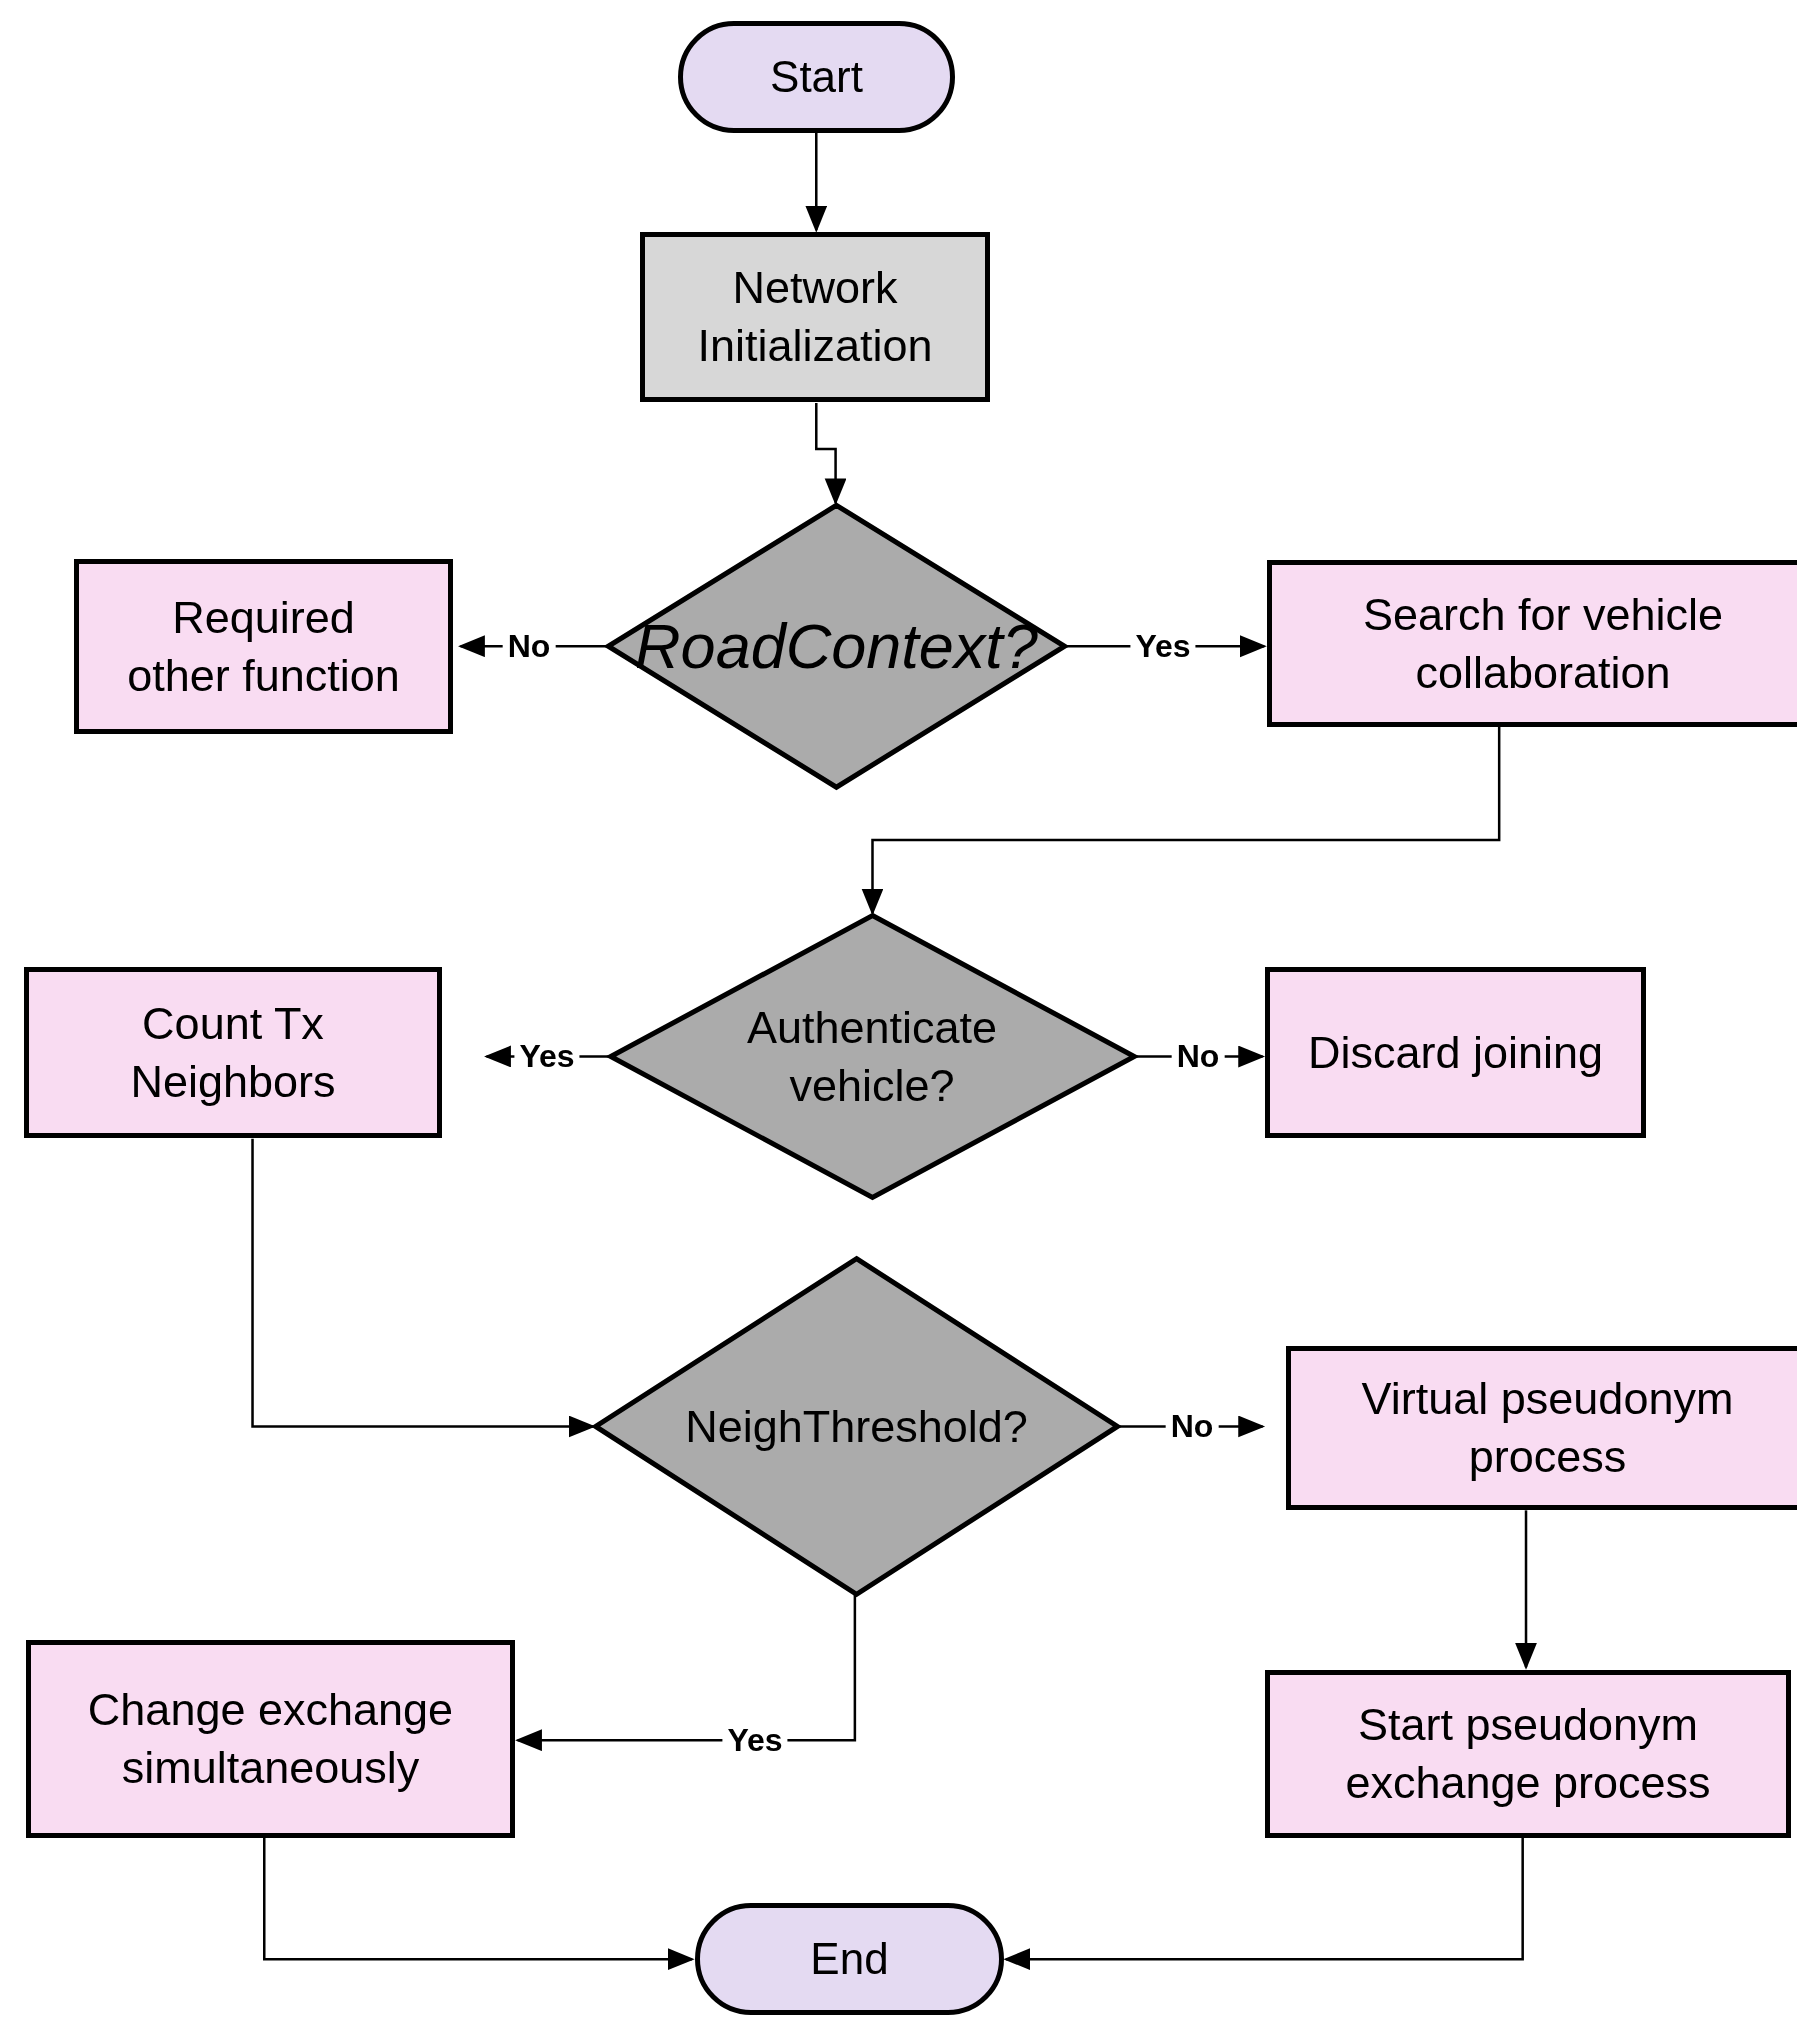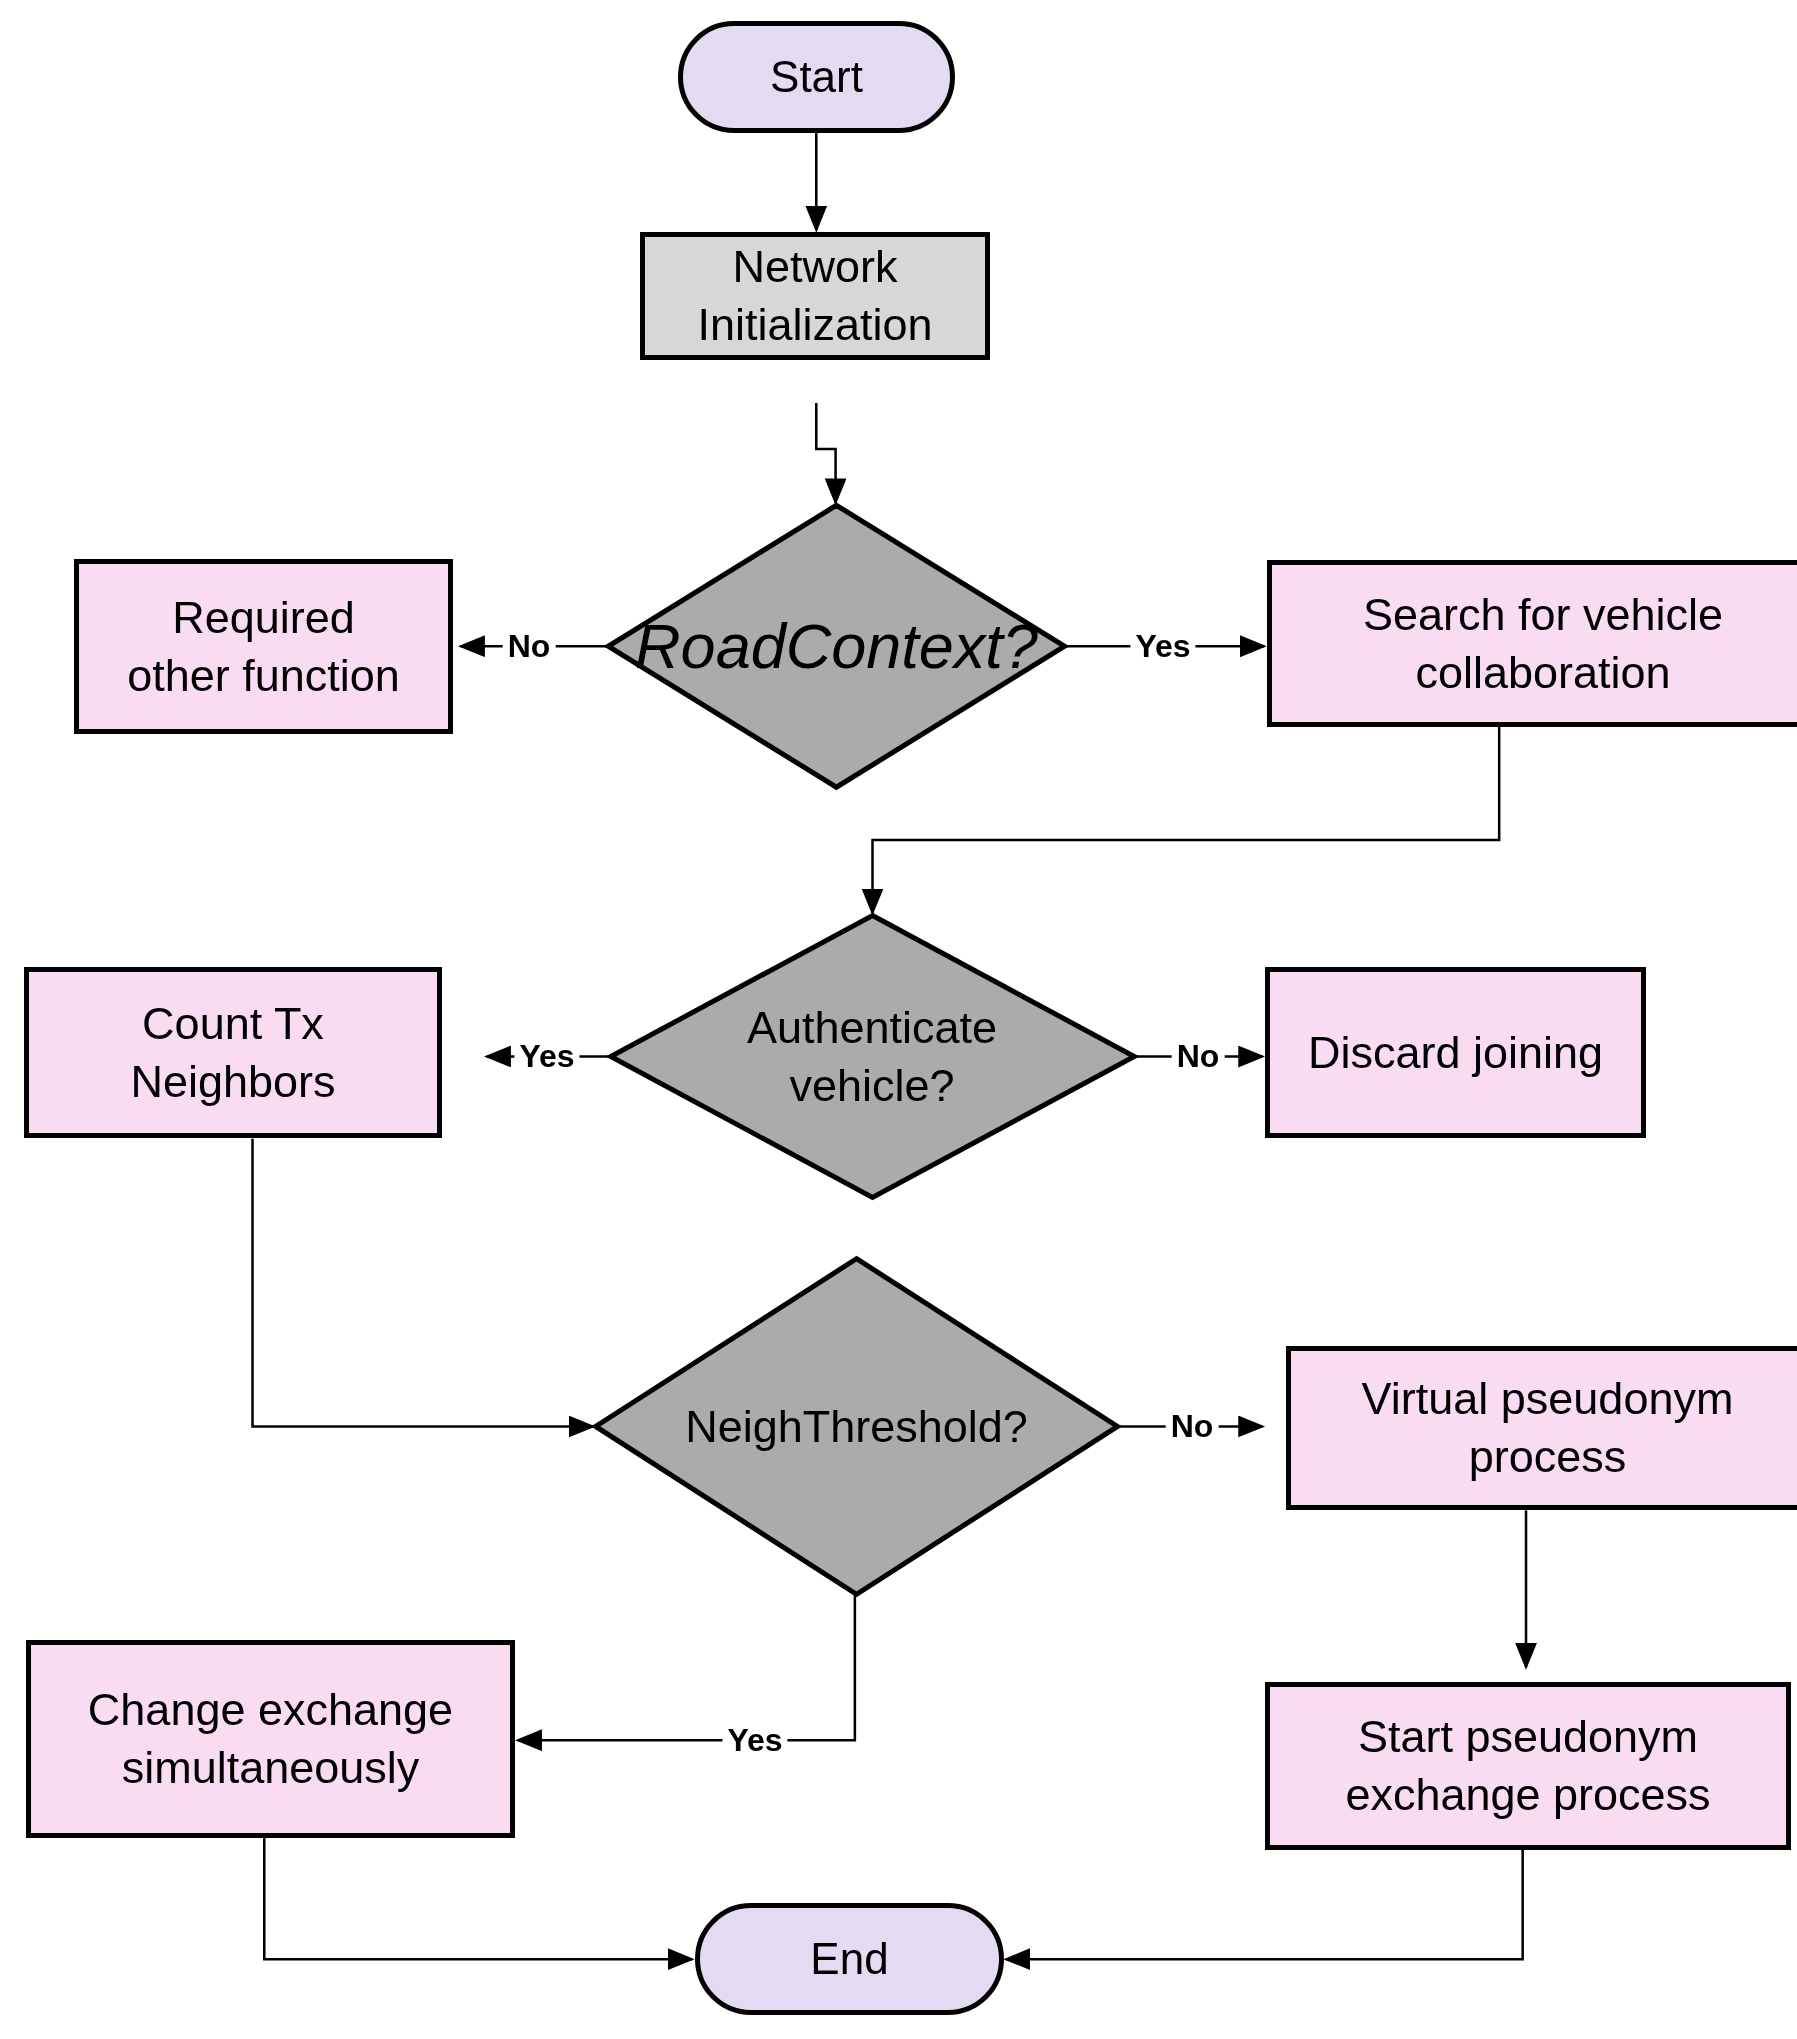--- a/index.html
+++ b/index.html
@@ -79,21 +79,21 @@
     <path class="edge" d="M315,2190 L315,2335 L825,2335" marker-end="url(#arrowhead)"></path>
     <path class="edge" d="M1815,2190 L1815,2335 L1199,2335" marker-end="url(#arrowhead)"></path>
 
     <polygon class="diamond" points="997,602 1269,770 997,938 725,770"></polygon>
     <polygon class="diamond" points="1040,1091 1352,1259 1040,1427 728,1259"></polygon>
     <polygon class="diamond" points="1021,1500 1332,1700 1021,1900 710,1700"></polygon>
   </svg>
 
   <div class="node terminal" style="left:678px;top:21px;width:277px;height:112px;">Start</div>
 
-  <div class="node process" style="left:640px;top:232px;width:350px;height:128px;">Network
+  <div class="node process" style="left:640px;top:232px;width:350px;height:170px;">Network
 Initialization</div>
 
   <div class="diamond-label italic" style="left:635px;top:579px;width:403px;height:134px;">RoadContext?</div>
 
   <div class="node action" style="left:74px;top:559px;width:379px;height:175px;">Required
 other function</div>
 
   <div class="node action" style="left:1267px;top:560px;width:552px;height:167px;">Search for vehicle
 collaboration</div>
 
@@ -106,21 +106,21 @@
   <div class="node action" style="left:1265px;top:967px;width:381px;height:171px;">Discard joining</div>
 
   <div class="diamond-label" style="left:605px;top:1368px;width:503px;height:117px;">NeighThreshold?</div>
 
   <div class="node action" style="left:1286px;top:1346px;width:523px;height:164px;">Virtual pseudonym
 process</div>
 
   <div class="node action" style="left:26px;top:1640px;width:489px;height:198px;">Change exchange
 simultaneously</div>
 
-  <div class="node action" style="left:1265px;top:1670px;width:526px;height:168px;margin-top:12px;">Start pseudonym
+  <div class="node action" style="left:1265px;top:1670px;width:526px;height:168px;">Start pseudonym
 exchange process</div>
 
   <div class="node terminal" style="left:695px;top:1903px;width:309px;height:112px;">End</div>
 
   <div class="edge-label" style="left:529px;top:646px;">No</div>
   <div class="edge-label" style="left:1163px;top:646px;">Yes</div>
   <div class="edge-label" style="left:547px;top:1056px;">Yes</div>
   <div class="edge-label" style="left:1198px;top:1056px;">No</div>
   <div class="edge-label" style="left:1192px;top:1426px;">No</div>
   <div class="edge-label" style="left:755px;top:1740px;">Yes</div>

